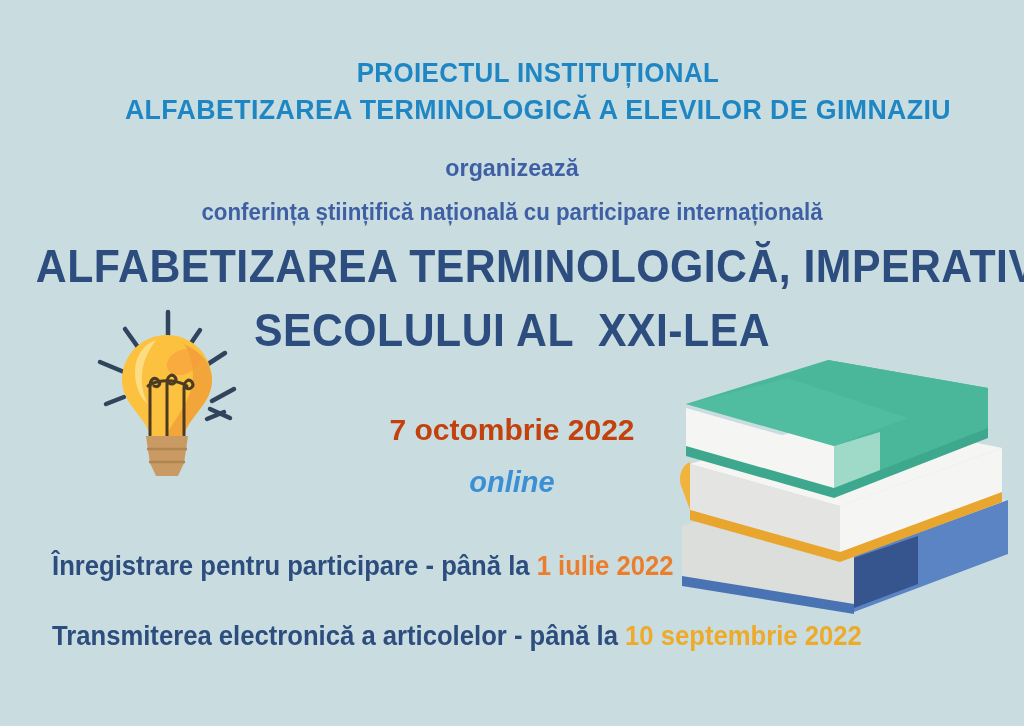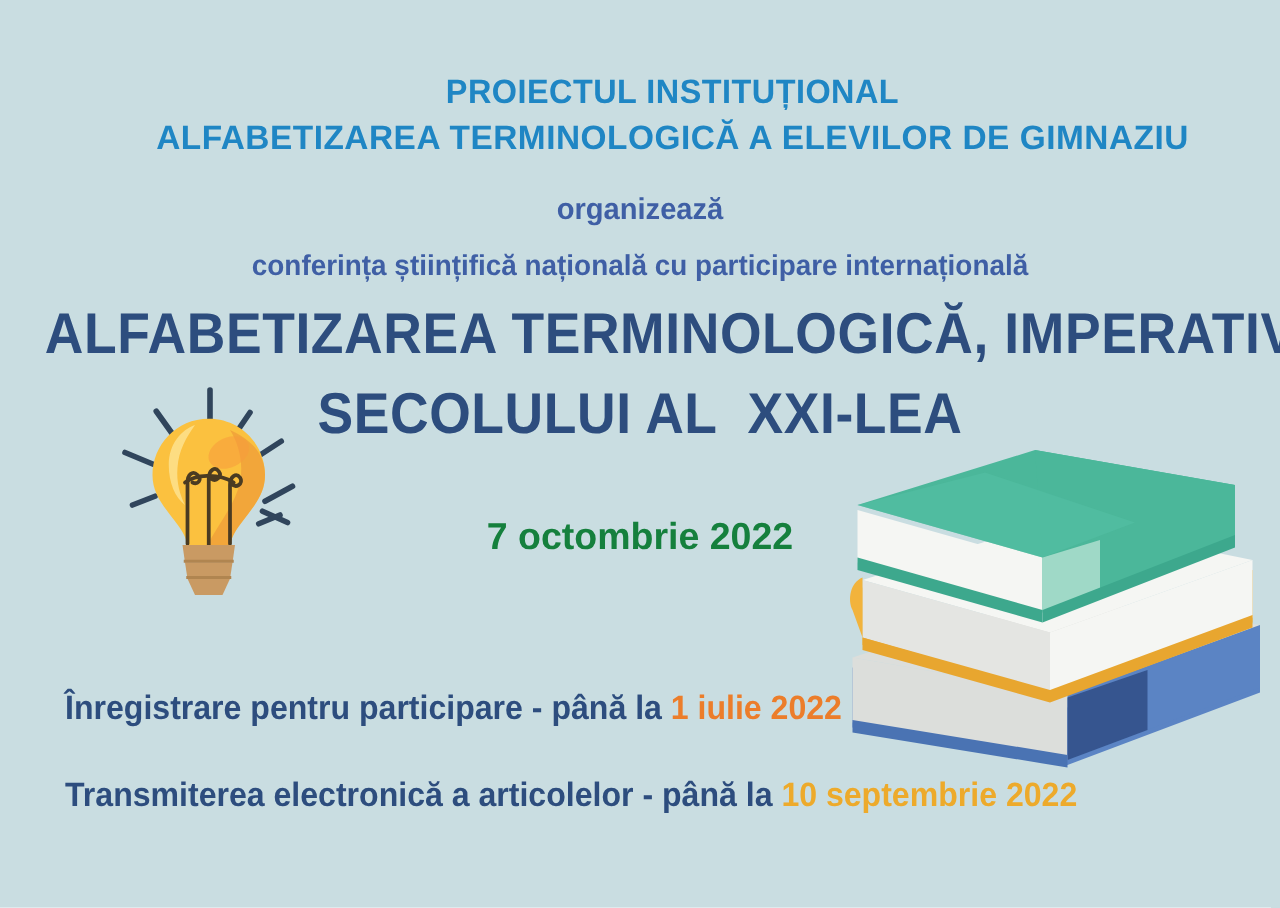--- a/index.html
+++ b/index.html
@@ -85,21 +85,21 @@
 
   
   .date-line {
     position: absolute;
     top: 413px;
     left: 0;
     width: 1024px;
     text-align: center;
     font-weight: bold;
     font-size: 30px;
-    color: #15803d;
+    color: #c2410c;
     white-space: nowrap;
   }
   .mode-line {
     position: absolute;
     top: 466px;
     left: 0;
     width: 1024px;
     text-align: center;
     font-weight: bold;
     font-style: italic;
@@ -148,20 +148,21 @@
     <div class="organizer-line l2">conferința științifică națională cu participare internațională</div>
   </div>
 
   <div class="main-title">
     <div class="title-line">ALFABETIZAREA TERMINOLOGICĂ, IMPERATIV AL</div>
     <div class="title-line">SECOLULUI AL  XXI-LEA</div>
   </div>
 
   <div class="date-line">7 octombrie 2022</div>
 
+  <div class="mode-line">online</div>
 
   <div class="deadline d1">
     <span>Înregistrare pentru participare - până la </span><span class="hl-orange">1 iulie 2022</span>
   </div>
 
   <div class="deadline d2">
     <span>Transmiterea electronică a articolelor - până la </span><span class="hl-gold">10 septembrie 2022</span>
   </div>
 
   <svg class="art" id="bulb-art" viewBox="0 0 240 200">

